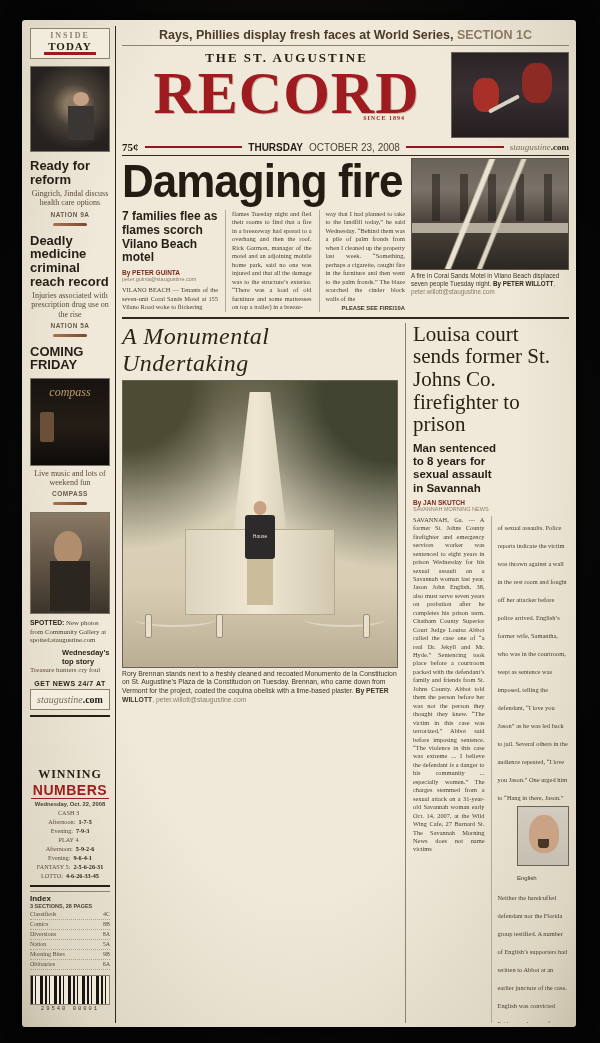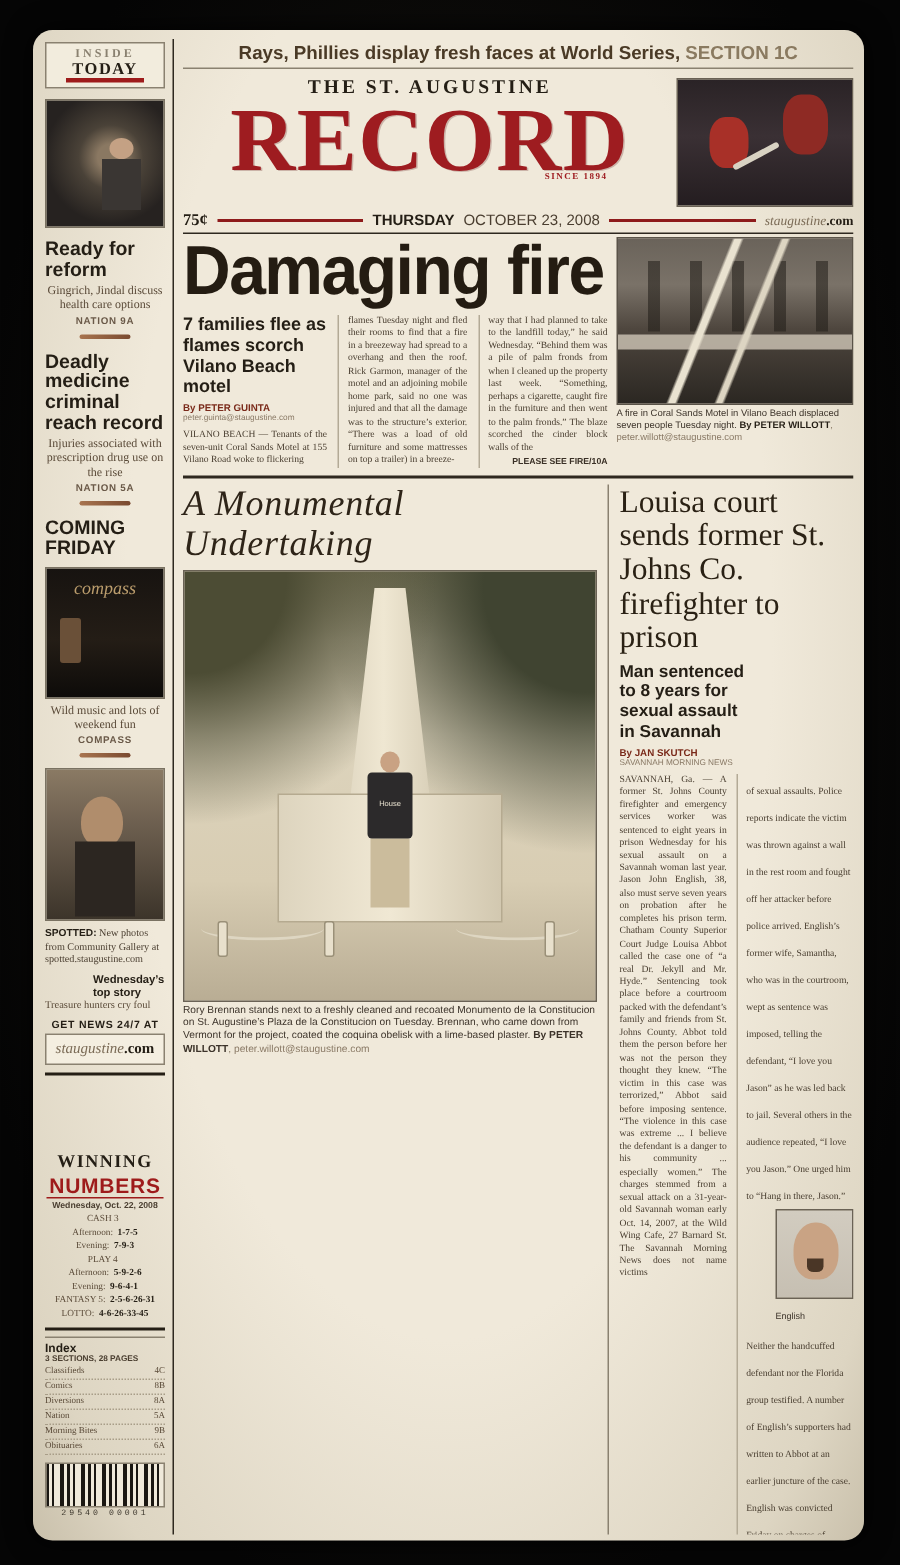--- a/index.html
+++ b/index.html
@@ -1,19 +1,19 @@
 <!DOCTYPE html>
 <html><head>
 <meta charset="utf-8">
 <style>
   * { margin:0; padding:0; box-sizing:border-box; }
   html,body { width:600px; height:1043px; overflow:hidden; }
   body { background:#060606; font-family:"Liberation Serif", serif; }
   .stage { width:600px; height:1043px; background:radial-gradient(ellipse at 50% 45%, #1a1712 0%, #050505 78%); padding:20px 24px 16px 22px; }
-  .paper { width:554px; height:1007px; background:radial-gradient(ellipse at 50% 40%, #f0e9da 55%, #ddd5c2 88%, #c9c0ab 100%); box-shadow:0 0 18px rgba(0,0,0,.9); display:flex; overflow:hidden; padding:6px 7px 4px 6px; border-radius:13px; }
+  .paper { width:554px; height:1007px; background:radial-gradient(ellipse at 50% 40%, #f0e9da 55%, #ddd5c2 88%, #c9c0ab 100%); box-shadow:0 0 18px rgba(0,0,0,.9); display:flex; overflow:hidden; padding:6px 7px 4px 6px; border-radius:3px; }
 
   
   .sidebar { width:88px; flex:0 0 88px; border-right:1.5px solid #2e281f; padding:2px 5px 0 2px; overflow:hidden; display:flex; flex-direction:column; }
   .inside-box { border:1px solid #8a8170; padding:2px 0 3px; text-align:center; margin-bottom:4px; background:#f2ecdd; }
   .inside-word { display:block; font-size:8px; letter-spacing:2px; color:#8a8170; font-weight:bold; }
   .today-word { display:block; font-size:11px; font-weight:bold; color:#241e15; letter-spacing:1px; border-bottom:3px solid #9e1b1b; width:52px; margin:0 auto; }
   .sb-photo { width:100%; border:1px solid #7a7262; margin:3px 0; position:relative; overflow:hidden; }
   .ph-gingrich { height:86px; background:radial-gradient(circle at 55% 45%, #8a7862 0 14%, #4a4238 34%, #262220 70%); }
   .ph-gingrich::before { content:""; position:absolute; left:54%; top:30%; width:16px; height:14px; border-radius:50%; background:#c4a184; }
   .ph-gingrich::after { content:""; position:absolute; left:48%; top:46%; width:26px; height:34px; background:#3a3633; }
@@ -142,21 +142,21 @@
       <div class="sb-div"></div>
       <div class="sb-hl">Deadly medicine criminal reach record</div>
       <div class="sb-dek">Injuries associated with prescription drug use on the rise</div>
       <div class="sb-ref">NATION 5A</div>
       <div class="sb-div"></div>
       <div class="sb-hl">COMING FRIDAY</div>
       <div class="sb-photo ph-compass">
         <span class="compass-word">compass</span>
         <span class="compass-fig"></span>
       </div>
-      <div class="sb-dek">Wild music and lots of weekend fun</div>
+      <div class="sb-dek">Live music and lots of weekend fun</div>
       <div class="sb-ref">COMPASS</div>
       <div class="sb-div"></div>
       <div class="sb-photo ph-spotted"></div>
       <div class="spotted-text"><span class="spotted-lead">SPOTTED:</span><span> New photos from Community Gallery at spotted.staugustine.com</span></div>
       <div class="topstory-t">Wednesday’s top story</div>
       <div class="topstory-d">Treasure hunters cry foul</div>
       <div class="getnews">GET NEWS 24/7 AT</div>
       <div class="site-box"><span>staugustine</span><b>.com</b></div>
       <div class="lottery">
         <div class="lot-t1">WINNING</div>

